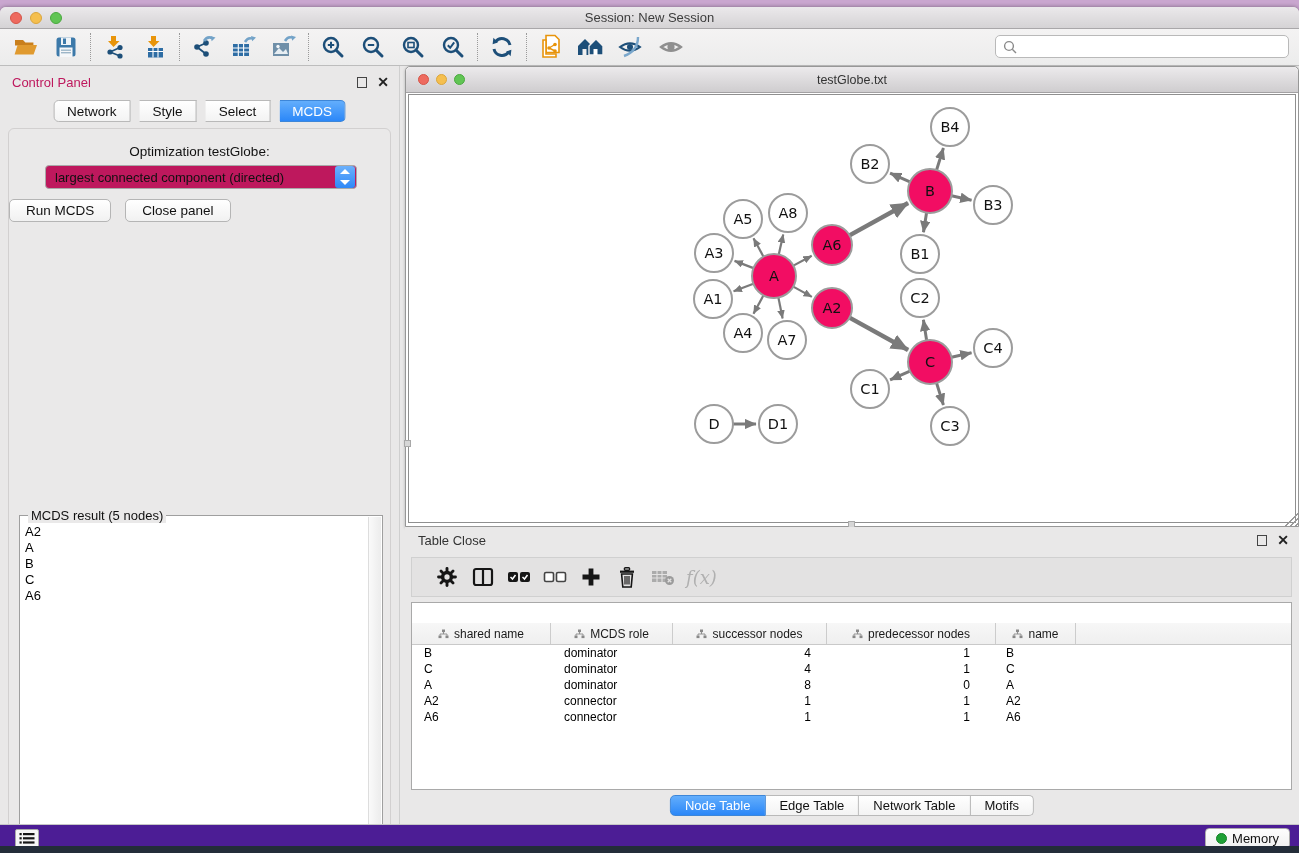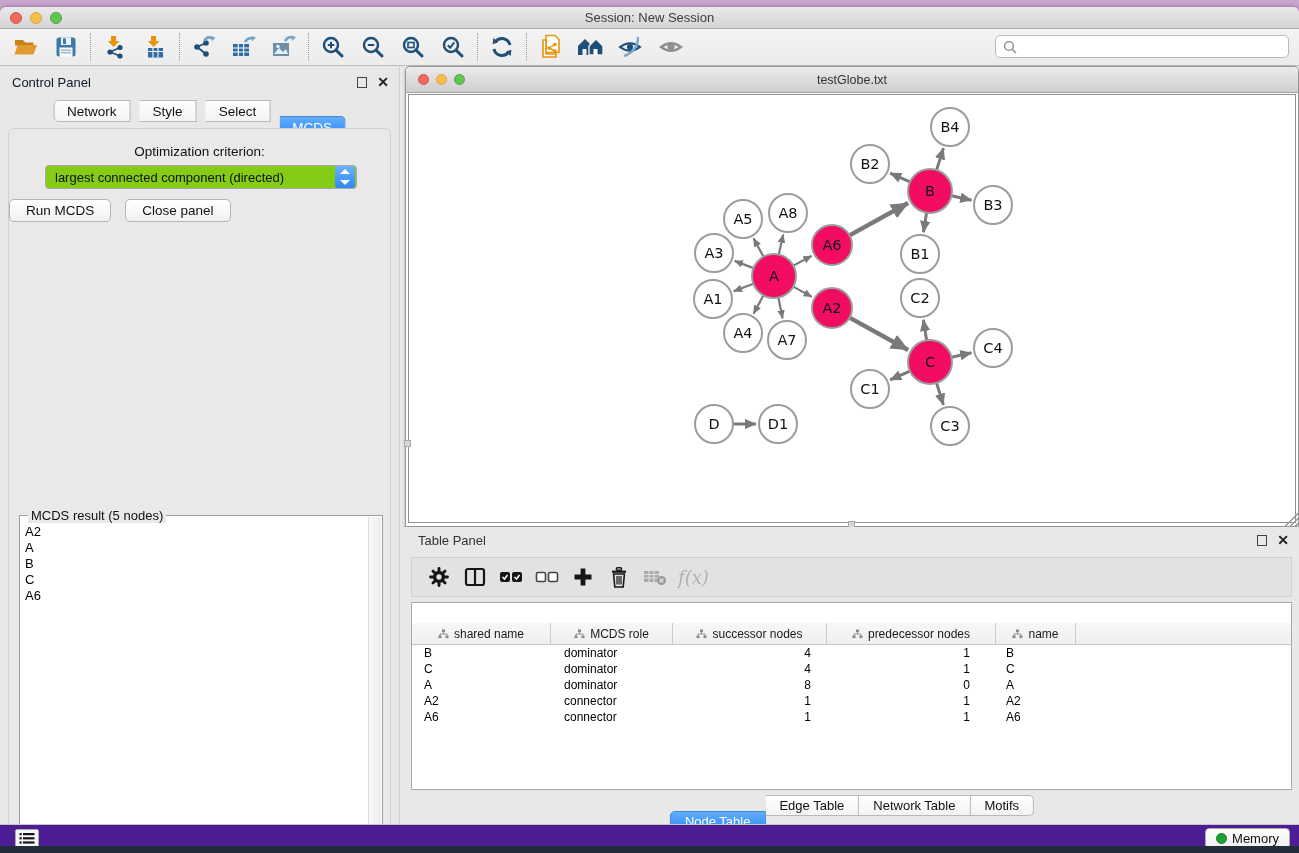--- a/index.html
+++ b/index.html
@@ -20,33 +20,33 @@
   
   .toolbar { position:absolute; left:0; top:22px; width:100%; height:37px; background:linear-gradient(#f4f3f3,#ececec); border-bottom:1px solid #bdbdbd; display:flex; align-items:center; }
   .tb-btn { width:40px; height:32px; display:flex; align-items:center; justify-content:center; cursor:pointer; flex:0 0 auto; }
   .tb-sep { width:1px; height:28px; border-left:1px dotted #9a9a9a; margin:0 4px; flex:0 0 auto; }
   .search-box { position:absolute; right:10px; top:6px; width:294px; height:23px; background:#fff; border:1px solid #b9b9b9; border-radius:5px; display:flex; align-items:center; padding-left:7px; }
   .search-box input { border:none; outline:none; flex:1; font-size:12px; margin-left:5px; background:transparent; }
 
   
   .control-panel { position:absolute; left:0; top:59px; width:400px; height:758px; background:#e9e8e8; border-right:1px solid #cfcfcf; }
   .cp-header { position:absolute; left:0; top:6px; width:100%; height:22px; }
-  .cp-title { position:absolute; left:12px; top:3px; font-size:13px; color:#0f172a; }
+  .cp-title { position:absolute; left:12px; top:3px; font-size:13px; color:#be185d; }
   .panel-icons { position:absolute; right:10px; top:4px; display:flex; gap:10px; align-items:center; }
   .icon-float { width:10px; height:11px; border:1.6px solid #444; display:inline-block; }
   .icon-close { font-size:14px; font-weight:bold; color:#222; line-height:12px; cursor:pointer; }
   .seg-bar { position:absolute; left:50%; transform:translateX(-50%); display:flex; }
   .cp-tabs { top:34px;gap:9px; }
   .seg { border:1px solid #b9b9b9; border-left:none; background:linear-gradient(#ffffff,#f3f3f3); color:#111; font-size:13.5px; padding:3px 13px; height:22px; display:flex; align-items:center; cursor:pointer; white-space:nowrap; }
   .seg:first-child { border-left:1px solid #b9b9b9; border-radius:5px 0 0 5px; }
   .seg:last-child { border-radius:0 5px 5px 0; }
-  .seg.active { background:linear-gradient(#63aefc,#2b87f8); border-color:#3d86d8; color:#fff;margin-top:16px; }
+  .seg.active { background:linear-gradient(#63aefc,#2b87f8); border-color:#3d86d8; color:#fff; }
   .cp-body { position:absolute; left:8px; top:62px; width:383px; height:742px; background:#eae9e9; border:1px solid #d2d0d0; border-radius:6px; }
   .opt-label { text-align:center; font-size:13.5px; color:#111; margin-top:15px; }
-  .combo { position:absolute; left:36px; top:36px; width:312px; height:24px; background:#84cc16; border:1px solid #a9a9a9; border-radius:4px; display:flex; align-items:center; cursor:pointer; }
+  .combo { position:absolute; left:36px; top:36px; width:312px; height:24px; background:#be185d; border:1px solid #a9a9a9; border-radius:4px; display:flex; align-items:center; cursor:pointer; }
   .combo-text { flex:1; font-size:13px; color:#111; padding-left:9px; white-space:nowrap; overflow:hidden; }
   .combo-stepper { width:20px; height:22px; margin-right:1px; background:linear-gradient(#6cb1fc,#2f88f7); border-radius:3px; position:relative; }
   .combo-stepper:before, .combo-stepper:after { content:""; position:absolute; left:5px; border-left:5px solid transparent; border-right:5px solid transparent; }
   .combo-stepper:before { top:3px; border-bottom:5px solid #fff; }
   .combo-stepper:after { bottom:3px; border-top:5px solid #fff; }
   .cp-buttons { position:absolute; left:0; top:70px; width:100%; display:flex; justify-content:flex-start; gap:14px; }
   .btn { background:linear-gradient(#ffffff,#f1f1f1); border:1px solid #b5b5b5; border-radius:5px; font-size:13.5px; color:#111; padding:3px 16px; height:23px; cursor:pointer; font-family:inherit; }
   .result-box { position:absolute; left:10px; top:386px; width:364px; height:340px; border:1px solid #9f9f9f; background:#fff; }
   .result-legend { position:absolute; left:8px; top:-8px; background:#eae9e9; font-size:13px; color:#111; padding:0 3px; }
   .result-list { position:absolute; inset:8px 16px 2px 5px; font-size:13px; color:#000; line-height:16px; overflow:hidden; }
@@ -65,21 +65,21 @@
   .nw-canvas { position:absolute; left:2px; top:27px; right:2px; bottom:3px; background:#fff; border:1px solid #8f8f8f; }
   .nw-grip { position:absolute; right:0; bottom:0; width:13px; height:13px; background:
       linear-gradient(135deg, transparent 48%, #9a9a9a 48%, #9a9a9a 54%, transparent 54%,
       transparent 68%, #9a9a9a 68%, #9a9a9a 74%, transparent 74%,
       transparent 88%, #9a9a9a 88%, #9a9a9a 94%, transparent 94%); cursor:nwse-resize; }
   .nw-handle { position:absolute; width:7px; height:7px; background:#d6d6d6; border:1px solid #a8a8a8; }
 
   
   .table-panel { position:absolute; left:5px; top:461px; width:894px; height:297px; background:#e9e8e8; }
   .tp-title { position:absolute; left:13px; top:6px; font-size:13px; color:#333; }
-  .tp-toolbar { position:absolute; left:6px; top:30px; right:7px; height:40px; background:#e3e2e2; border:1px solid #d0d0d0; display:flex; align-items:center; padding-left:12px; gap:6px; }
+  .tp-toolbar { position:absolute; left:6px; top:30px; right:7px; height:40px; background:#e3e2e2; border:1px solid #d0d0d0; display:flex; align-items:center; padding-left:20px; gap:6px; }
   .tp-btn { width:30px; height:30px; display:flex; align-items:center; justify-content:center; cursor:pointer; }
   .fx-label { font-family:"DejaVu Serif", serif; font-style:italic; font-size:18px; color:#b0b0b0; margin-left:2px; }
   .tp-table { position:absolute; left:6px; top:75px; right:7px; bottom:34px; background:#fff; border:1px solid #a9a9a9; overflow:hidden; }
   .t-header { display:flex; height:22px; background:linear-gradient(#f7f7f7,#efefef); border-bottom:1px solid #c9c9c9;margin-top:20px; }
   .th { display:flex; align-items:center; justify-content:center; gap:5px; font-size:12px; color:#1a1a1a; border-right:1px solid #cccccc; height:100%; }
   .tr { display:flex; height:16px; align-items:center; }
   .td { font-size:12px; color:#000; white-space:nowrap; overflow:hidden; }
   .td.al { text-align:left; } .td.ar { text-align:right; }
   .tp-tabs { top:268px; }
   .seg.small { font-size:13px; padding:3px 14px; height:21px; }
@@ -259,21 +259,21 @@
           <span class="icon-close">✕</span>
         </span>
       </div>
       <div class="seg-bar cp-tabs" id="cp-tabs">
           <div class="seg">Network</div>
           <div class="seg">Style</div>
           <div class="seg">Select</div>
           <div class="seg active">MCDS</div>
         </div>
       <div class="cp-body">
-        <div class="opt-label">Optimization criterion:</div>
+        <div class="opt-label">Optimization testGlobe:</div>
         <div class="combo">
           <span class="combo-text">largest connected component (directed)</span>
           <span class="combo-stepper"></span>
         </div>
         <div class="cp-buttons">
           <button class="btn">Run MCDS</button>
           <button class="btn">Close panel</button>
         </div>
         <div class="result-box">
           <span class="result-legend">MCDS result (5 nodes)</span>
@@ -415,21 +415,21 @@
                 </g>
               </g>
           </svg>
         </div>
         <div class="nw-handle" style="left:-2px; top:373px;"></div>
         <div class="nw-handle" style="left:442px; bottom:-2px;"></div>
         <div class="nw-grip"></div>
       </div>
 
       <div class="table-panel">
-        <span class="tp-title">Table Panel</span>
+        <span class="tp-title">Table Close</span>
         <span class="panel-icons" style="top:7px;">
           <span class="icon-float"></span>
           <span class="icon-close">✕</span>
         </span>
 
         <div class="tp-toolbar">
           <div class="tp-btn">
             <svg width="22" height="22" viewBox="0 0 20 20">
               <g fill="#161616">
                 <rect x="8.7" y="1" width="2.6" height="18" rx="1.2"></rect>

